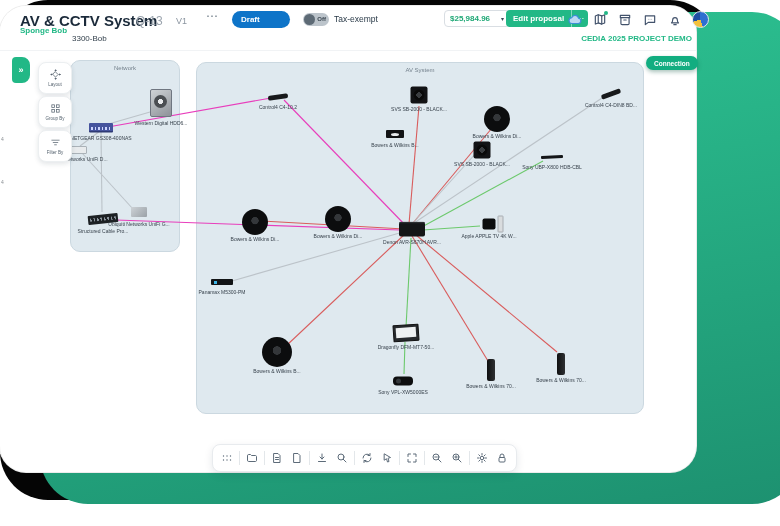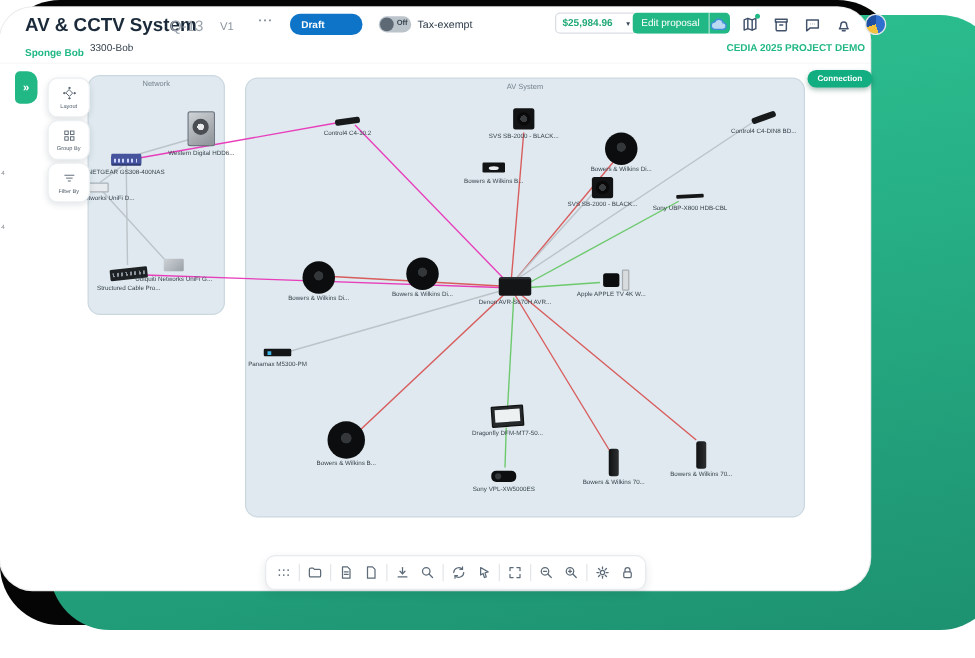--- a/index.html
+++ b/index.html
@@ -26,29 +26,29 @@
   .draft .dc{width:16px;font-size:6px;text-align:center;border-left:1px solid rgba(255,255,255,.35);}
   .toggle{position:absolute;left:303px;top:7px;width:26px;height:13px;background:#bcc4cb;border-radius:7px;cursor:pointer;}
   .knob{position:absolute;left:1px;top:1px;width:11px;height:11px;border-radius:50%;background:#5d6a75;}
   .tstate{position:absolute;right:3px;top:3px;font-size:6px;color:#39454f;font-weight:bold;}
   .taxlbl{position:absolute;left:334px;top:8px;font-size:8.5px;color:#2a3a48;}
   .price{position:absolute;left:444px;top:4px;width:66px;height:17px;border:1px solid #d9dee3;border-radius:4px;
     display:flex;align-items:center;justify-content:space-between;padding:0 5px;box-sizing:border-box;cursor:pointer;}
   .pv{font-size:8px;font-weight:bold;color:var(--price_green);}
   .pc{font-size:6px;color:#3a4a58;}
   .editbtn{position:absolute;left:506px;top:4px;height:17px;display:flex;border-radius:4px;overflow:hidden;cursor:pointer;}
-  .editbtn .em{background:var(--accent_green);color:#fff;font-size:8px;font-weight:normal;display:flex;align-items:center;padding:0 7px;}
+  .editbtn .em{background:var(--accent_green);color:#fff;font-size:8px;font-weight:bold;display:flex;align-items:center;padding:0 7px;}
   .editbtn .ed{background:var(--accent_green);color:#fff;font-size:8px;display:flex;align-items:center;padding:0 4px;border-left:1px solid rgba(255,255,255,.45);}
   .hicons{position:absolute;left:567px;top:5px;display:flex;gap:10px;align-items:center;}
   .hic{width:15px;height:15px;display:flex;align-items:center;justify-content:center;cursor:pointer;position:relative;}
   .hic svg{width:14px;height:14px;stroke:#42526b;fill:none;stroke-width:2;stroke-linecap:round;stroke-linejoin:round;}
   .hic .dot{position:absolute;right:-1px;top:-1px;width:4px;height:4px;border-radius:50%;background:var(--accent_green);}
   .avatar{width:15px;height:15px;border-radius:50%;cursor:pointer;
     background:conic-gradient(#2f6fd0 0 45%,#f2c13d 45% 70%,#1e4fa3 70% 100%);border:1px solid #e3e6ea;}
-  .sub-client{position:absolute;left:20px;top:32px;font-size:8px;font-weight:bold;color:var(--accent_green);cursor:pointer;}
+  .sub-client{position:absolute;left:20px;top:20px;font-size:8px;font-weight:bold;color:var(--accent_green);cursor:pointer;}
   .sub-proj{position:absolute;left:72px;top:28px;font-size:8px;color:#33404c;}
   .sub-right{position:absolute;left:470px;top:28px;width:222px;text-align:right;font-size:8px;font-weight:bold;color:var(--accent_green);}
 
   
   .grp{position:absolute;background:var(--canvas_bg);border:1px solid #cbd8e0;border-radius:10px;}
   .grp .gt{position:absolute;top:4px;left:0;right:0;text-align:center;font-size:6px;color:#76838e;}
   .g-network{left:70px;top:60px;width:108px;height:190px;}
   .g-av{left:196px;top:62px;width:446px;height:350px;}
 
   .edges{position:absolute;left:0;top:0;pointer-events:none;}

